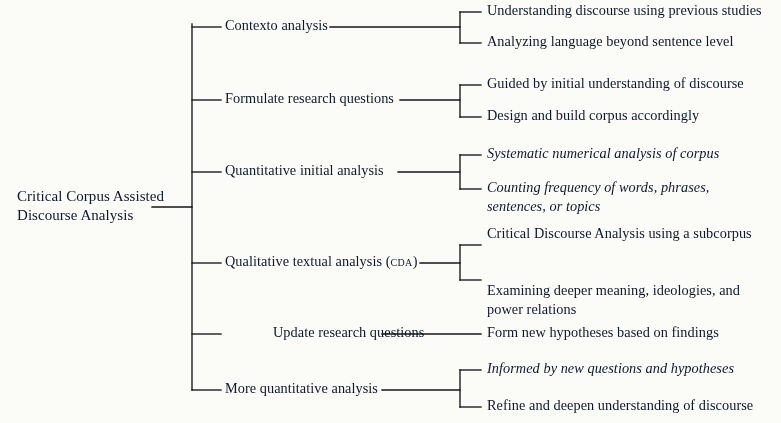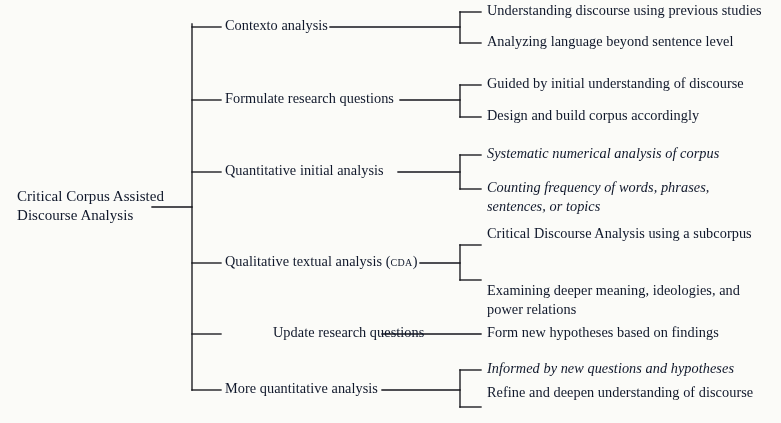--- a/index.html
+++ b/index.html
@@ -104,16 +104,16 @@
       <div class="node-label level3-label" style="left: 487px; top: 178px; font-style: italic;">Counting frequency of words, phrases,
 sentences, or topics</div>
       <div class="node-label level2-label" style="left: 225px; top: 252px;">Qualitative textual analysis (<span class="smallcaps">CDA</span>)</div>
       <div class="node-label level3-label" style="left: 487px; top: 224px;">Critical Discourse Analysis using a subcorpus</div>
       <div class="node-label level3-label" style="left: 487px; top: 269px; margin-top: 12px;">Examining deeper meaning, ideologies, and
 power relations</div>
       <div class="node-label level2-label" style="left: 225px; top: 323px; margin-left: 48px;">Update research questions</div>
       <div class="node-label level3-label" style="left: 487px; top: 323px;">Form new hypotheses based on findings</div>
       <div class="node-label level2-label" style="left: 225px; top: 379px;">More quantitative analysis</div>
       <div class="node-label level3-label" style="left: 487px; top: 359px; font-style: italic;">Informed by new questions and hypotheses</div>
-      <div class="node-label level3-label" style="left: 487px; top: 383px;">Refine and deepen understanding of discourse</div>
+      <div class="node-label level3-label" style="left: 487px; top: 396px;">Refine and deepen understanding of discourse</div>
     </div>
 
 </div>
 
 </body></html>

